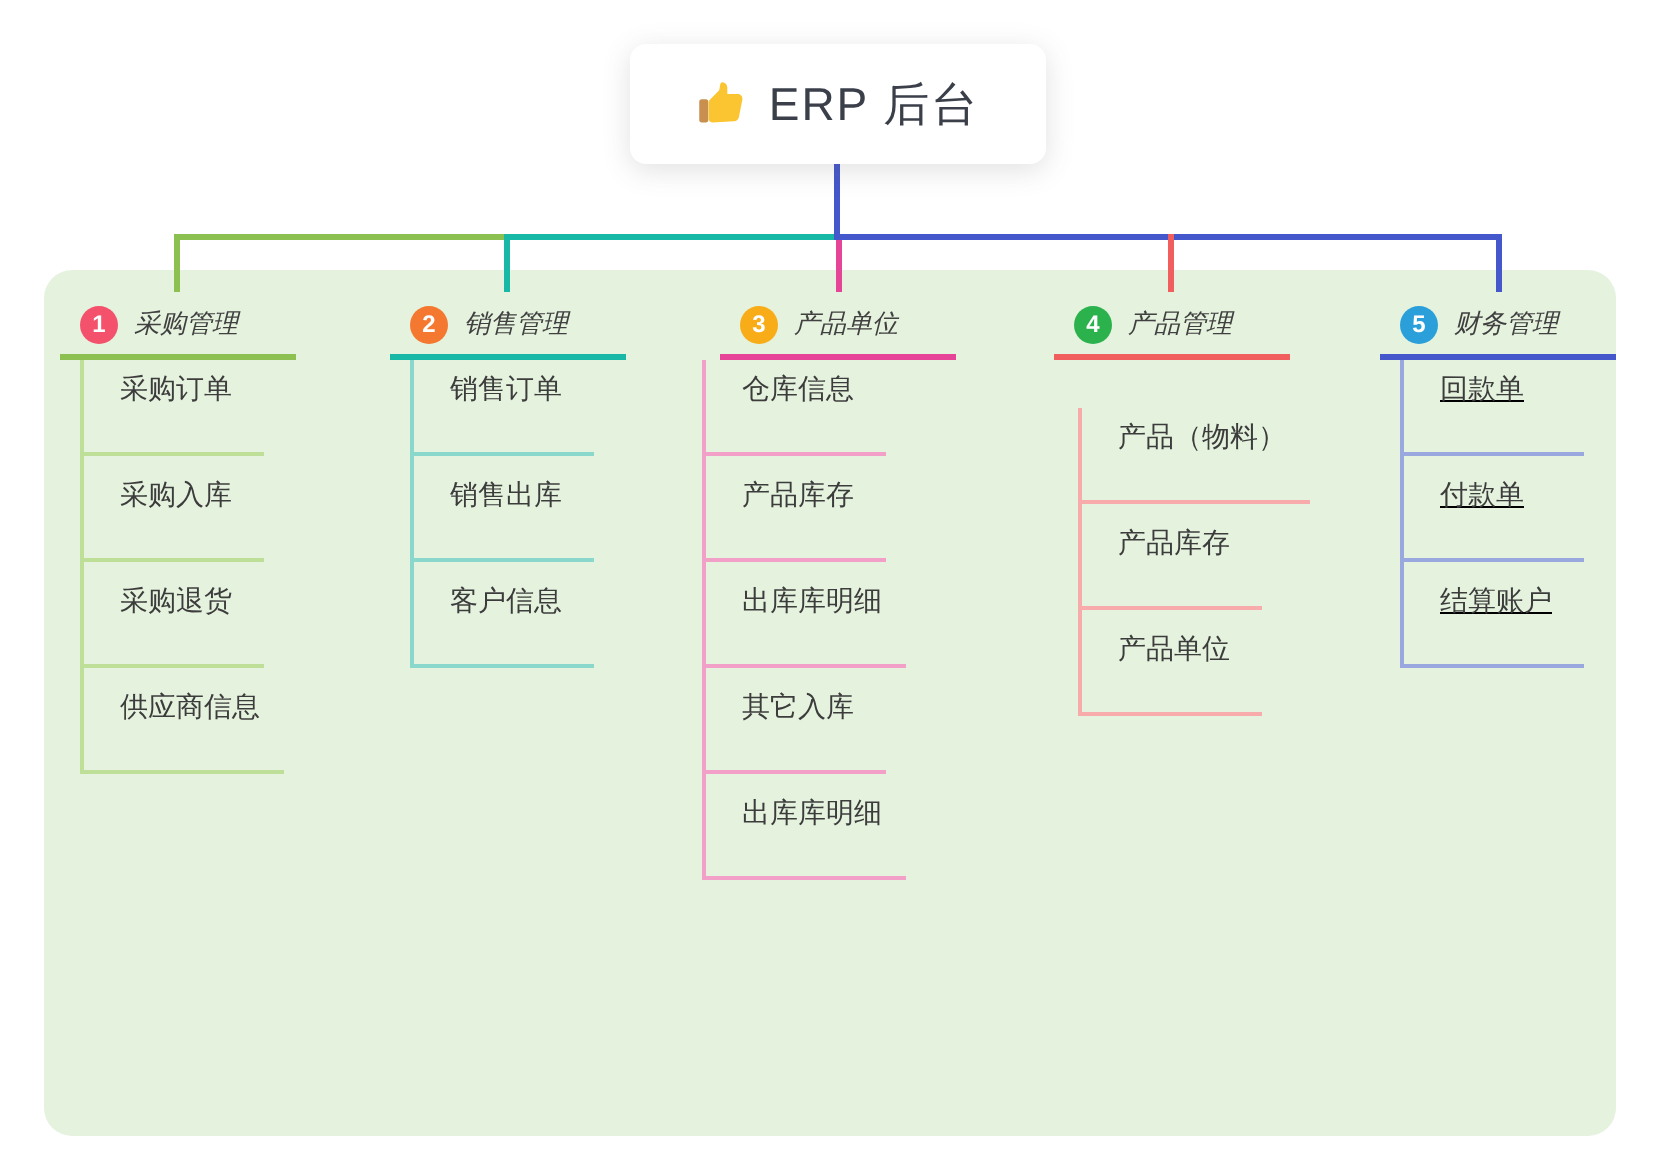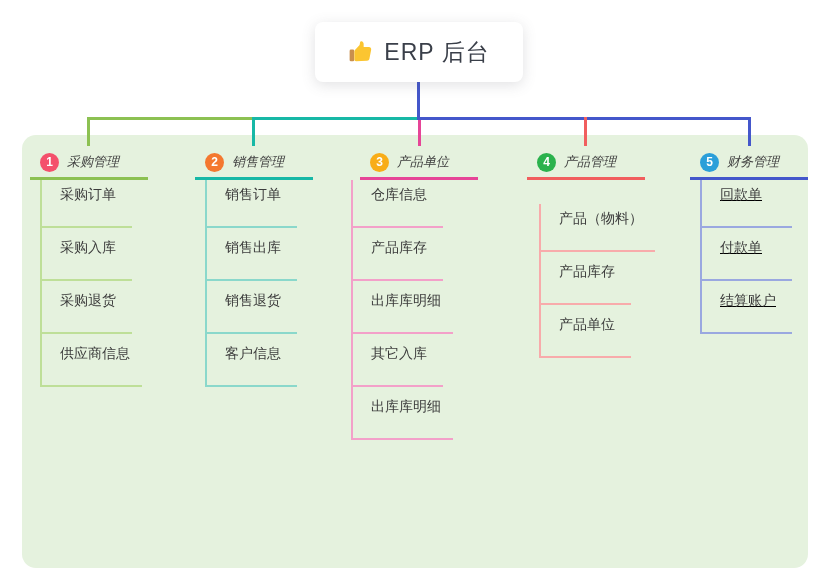--- a/index.html
+++ b/index.html
@@ -90,23 +90,20 @@
         <span class="branch-label">销售管理</span>
       </div>
       <div class="children" style="left: 205px;">
         <div class="child">
           <span>销售订单</span>
         </div>
         <div class="child">
           <span>销售出库</span>
         </div>
         <div class="child">
-          <span>销售退货</span>
-        </div>
-        <div class="child">
           <span>客户信息</span>
         </div>
       </div>
     </div>
     <div class="branch" style="--c: #e64597; --cl: #f3a0c9; --badge: #f8ad18;">
       <div class="branch-header" style="left: 360px;">
         <span class="badge">3</span>
         <span class="branch-label">产品单位</span>
       </div>
       <div class="children" style="left: 351px;">

